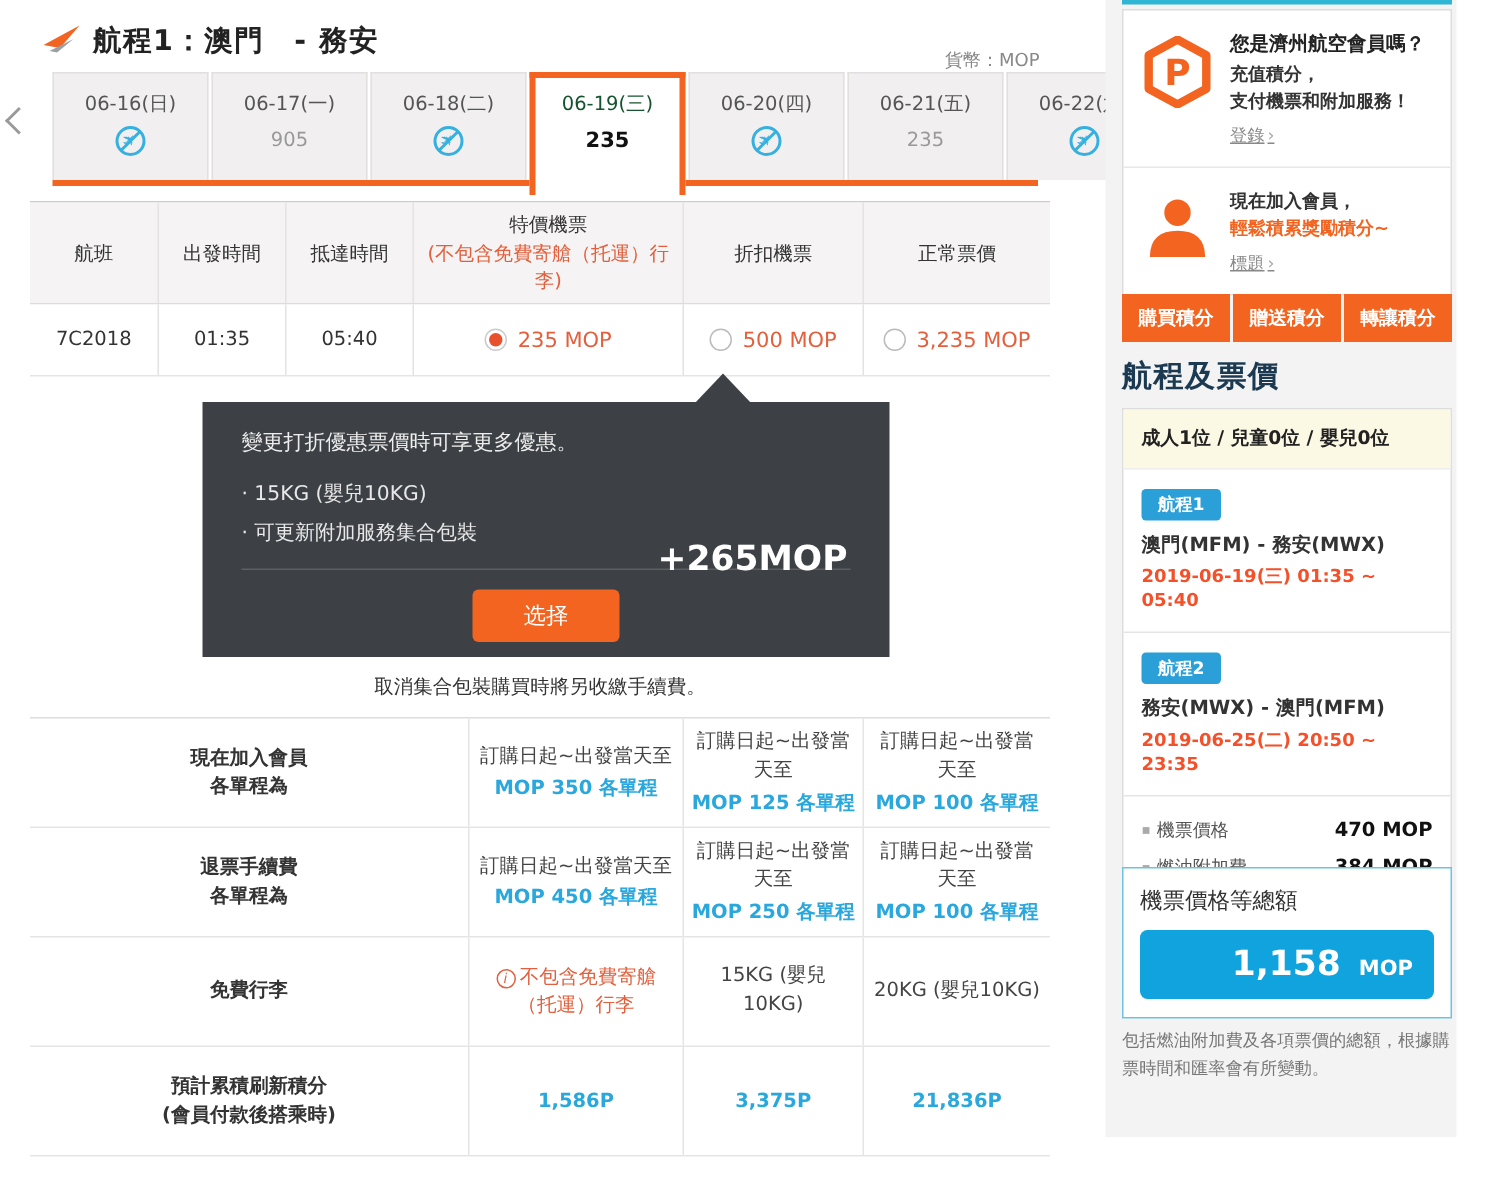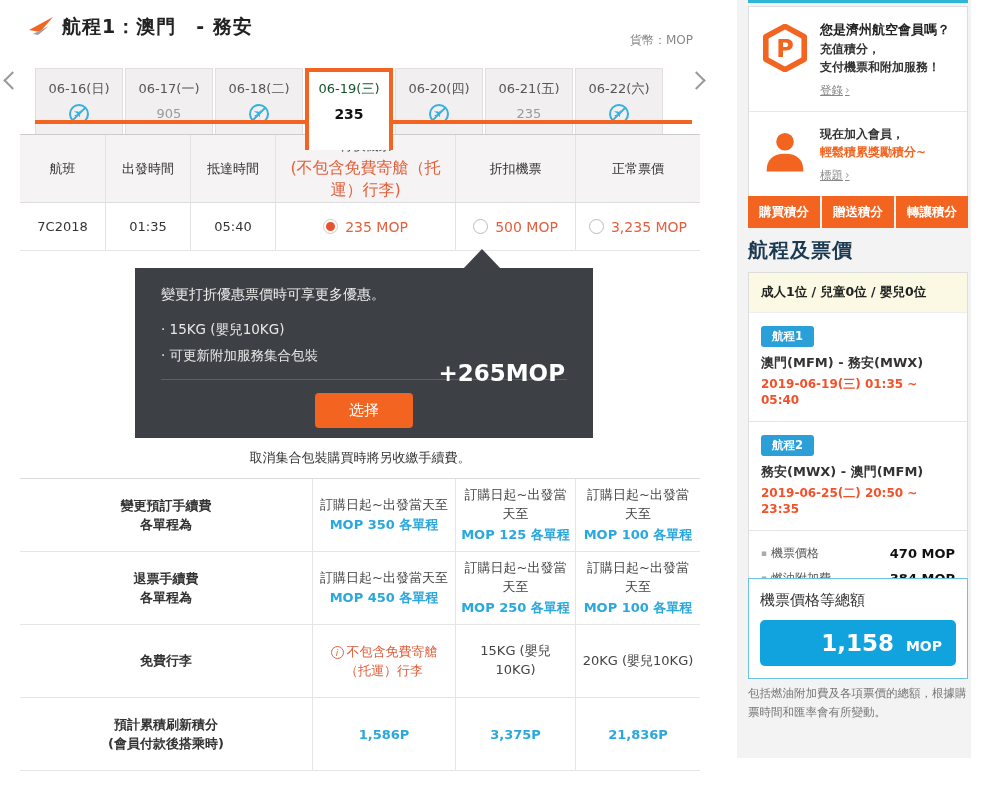--- a/index.html
+++ b/index.html
@@ -9,43 +9,43 @@
   
   .main-header { position:absolute; left:28px; top:14px; display:flex; align-items:center; gap:8px; }
   .flag-icon { width:26px; height:22px; }
   .page-title { font-size:19px; font-weight:bold; color:#222; letter-spacing:1px; }
   .currency { position:absolute; left:20px; top:32px; width:673px; text-align:right; font-size:12px; color:#888; }
 
   
   .tab-strip { position:absolute; left:20px; top:48px; width:680px; height:86px; }
   .tab-underline { position:absolute; left:15px; top:72px; width:657px; height:4px; background:#f2641f; z-index:1; }
   .tabs { position:absolute; left:15px; top:0; display:flex; }
-  .tab { width:88px; margin-right:2px; height:72px; background:#f1efef; border:1px solid #e2dfdf; border-bottom:none;
-         display:flex; flex-direction:column; align-items:center; justify-content:flex-start; padding-top:11px; cursor:pointer;margin-top:20px; }
+  .tab { width:104px; margin-right:2px; height:72px; background:#f1efef; border:1px solid #e2dfdf; border-bottom:none;
+         display:flex; flex-direction:column; align-items:center; justify-content:flex-start; padding-top:11px; cursor:pointer; }
   .tab .tab-date { font-size:13px; color:#555; }
   .tab .tab-val { font-size:13px; color:#999; margin-top:8px; }
   .tab.selected { background:#fff; border:4px solid #f2641f; border-bottom:none; height:82px; z-index:2; padding-top:8px; }
   .tab.selected .tab-date { color:#14532d; }
   .tab.selected .tab-val { color:#111; font-weight:bold; font-size:14px; }
   .noflight { position:relative; width:20px; height:20px; margin-top:6px; border:2px solid #35b0e0; border-radius:50%;
               color:#35b0e0; font-size:11px; line-height:16px; text-align:center; }
   .noflight .plane { display:inline-block; transform:rotate(-45deg); }
   .noflight::after { content:""; position:absolute; left:7px; top:-1px; width:2px; height:18px; background:#35b0e0; transform:rotate(45deg); }
   .chev { position:absolute; top:26px; width:13px; height:13px; border-left:2px solid #9a9a9a; border-bottom:2px solid #9a9a9a; cursor:pointer; }
   .chev-left { left:-14px; transform:rotate(45deg); }
   .chev-right { left:670px; transform:rotate(-135deg); }
 
   
   .flight-table { position:absolute; left:20px; top:134px; width:680px; border-top:1px solid #ccc; }
   .ft-row { display:flex; }
   .ft-head { background:#f5f3f3; border-bottom:1px solid #ddd; height:68px; }
   .ft-cell { display:flex; flex-direction:column; align-items:center; justify-content:center; font-size:13px; color:#333; text-align:center; }
   .ft-row .ft-cell + .ft-cell { border-left:1px solid #e4e2e2; }
   .c1{width:85px;} .c2{width:85px;} .c3{width:85px;} .c4{width:180px;} .c5{width:120px;} .c6{width:125px;}
-  .ft-note { color:#e2603d; font-size:16px; margin-top:2px; line-height:1.35; padding:0 6px; }
+  .ft-note { color:#e2603d; font-size:13px; margin-top:2px; line-height:1.35; padding:0 6px; }
   .ft-data { background:#fff; height:48px; border-bottom:1px solid #e5e5e5; }
   .fare { display:flex; align-items:center; gap:7px; color:#e2603d; font-size:14px; cursor:pointer; }
   .radio { position:relative; width:15px; height:15px; border:1px solid #bbb; border-radius:50%; background:#fff; flex:0 0 auto; }
   .radio.checked { border-color:#ccc; }
   .radio.checked::after { content:""; position:absolute; left:2px; top:2px; width:9px; height:9px; border-radius:50%; background:#e8512d; }
 
   
   .tooltip { position:absolute; left:135px; top:268px; width:458px; height:170px; background:#3d4145; color:#eee; z-index:5; }
   .tooltip .arrow { position:absolute; top:-19px; left:328px; width:0; height:0;
                     border-left:19px solid transparent; border-right:19px solid transparent; border-bottom:20px solid #3d4145; }
@@ -207,21 +207,21 @@
     <div class="tt-extra">+265MOP</div>
     <hr class="tt-div">
     <button class="tt-btn">选择</button>
   </div>
 
   <div class="notice">取消集合包裝購買時將另收繳手續費。</div>
 
   <div class="fee-table">
     <div class="fee-row">
       <div class="fee-cell fee-label">
-        <span>變更預訂手續費</span>
+        <span>現在加入會員</span>
         <span>各單程為</span>
       </div>
       <div class="fee-cell fee-v1">
         <span class="fee-top">訂購日起~出發當天至</span>
         <span class="fee-blue">MOP 350 各單程</span>
       </div>
       <div class="fee-cell fee-v2">
         <span class="fee-top">訂購日起~出發當天至</span>
         <span class="fee-blue">MOP 125 各單程</span>
       </div>

